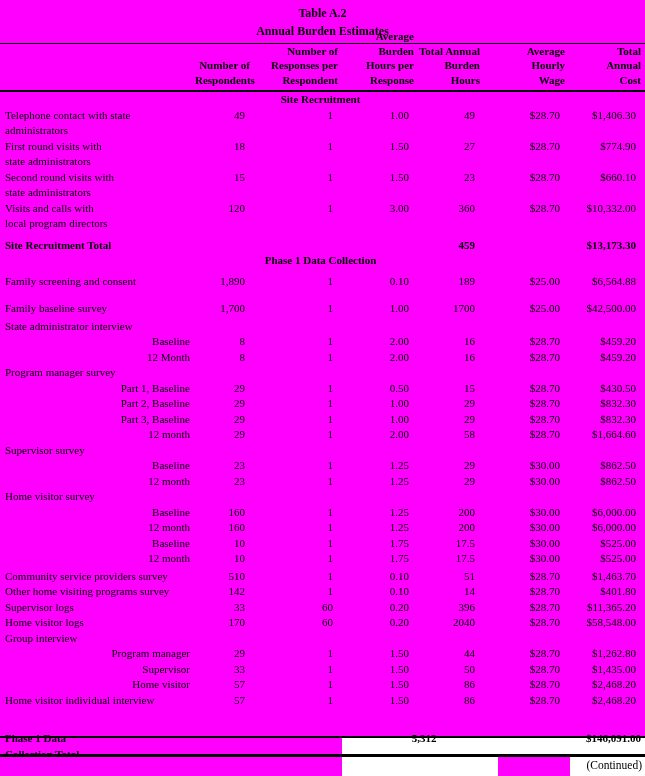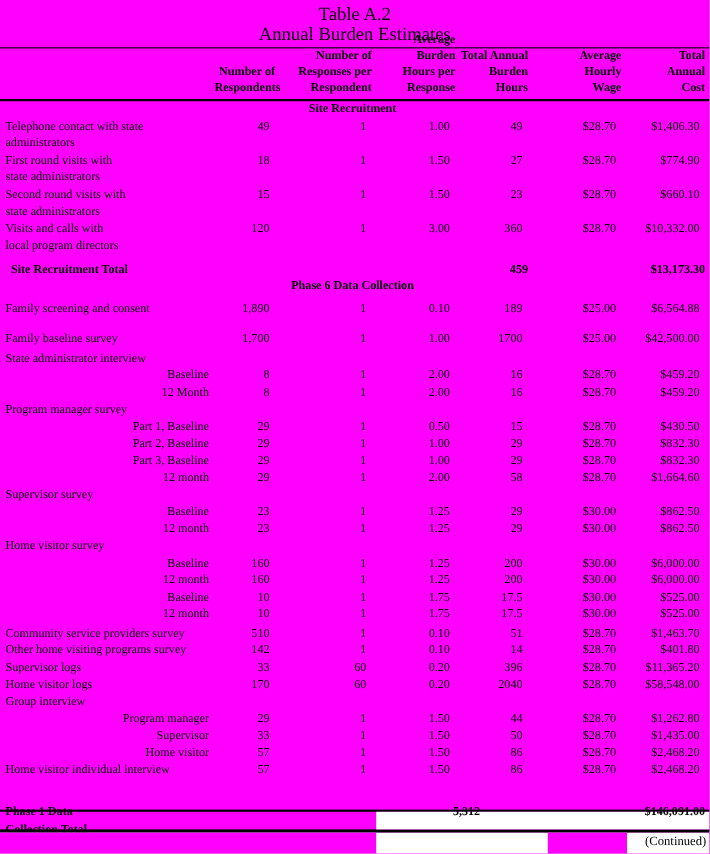--- a/index.html
+++ b/index.html
@@ -11,21 +11,21 @@
   }
   #page {
     position:relative;
     width:645px; height:776px;
     background:#FF00FF;
     overflow:hidden;
     font-size:11px;
   }
   
   .title-block { text-align:center; padding-top:4px; }
-  .title-line { font-weight:normal; font-size:17px; line-height:18px; }
+  .title-line { font-weight:bold; font-size:12px; line-height:18px; }
   .rule-1 { height:1px; background:#000; margin-top:3px; }
   .rule-2 { height:2px; background:#000; }
   
   .head-row {
     display:flex; align-items:flex-end;
     height:46px; padding:0 4px 3px 5px;
   }
   .head-label-spacer { width:190px; }
   .hcell {
     font-weight:bold; text-align:right;
@@ -35,21 +35,21 @@
   .c0 { width:55px; } .c1 { width:88px; } .c2 { width:76px; }
   .c3 { width:66px; } .c4 { width:85px; } .c5 { width:76px; }
   
   #rows { padding:0 4px 0 0; }
   .row { display:flex; align-items:flex-start; line-height:15.5px; }
   .row .lbl { width:190px; padding-left:5px; white-space:pre-line; }
   .row .lbl.ind { padding-left:13px;text-align:right; }
   .row .num { text-align:right; }
   .row.section-row { display:block; text-align:center; font-weight:bold; height:15.5px; }
   .row.group-row { font-weight:normal; }
-  .row.total-row { font-weight:bold;justify-content:flex-end; }
+  .row.total-row { font-weight:bold; }
   
   #footer-block { position:absolute; left:0; right:0; bottom:0; height:40px; }
   .rule-above { height:2px; background:#000; }
   .grand-total-row {
     position:relative; height:16px; display:flex; align-items:center;
     font-weight:bold; line-height:16px;
   }
   .grand-total-row .white-box {
     position:absolute; left:342px; right:0; top:0; bottom:0; background:#fff;
   }
@@ -143,21 +143,21 @@
       </div>
       <div class="row total-row" style="margin-top: 6px;">
         <div class="lbl">Site Recruitment Total</div>
         <div class="num c0"></div>
         <div class="num c1"></div>
         <div class="num c2"></div>
         <div class="num c3">459</div>
         <div class="num c4"></div>
         <div class="num c5">$13,173.30</div>
       </div>
-      <div class="row section-row"><div class="" style="display: inline;">Phase 6 Data Collection</div></div>
+      <div class="row section-row"><div class="" style="display: inline;">Phase 1 Data Collection</div></div>
       <div class="row" style="margin-top: 5px;">
         <div class="lbl">Family screening and consent</div>
         <div class="num c0">1,890</div>
         <div class="num c1">1</div>
         <div class="num c2">0.10</div>
         <div class="num c3">189</div>
         <div class="num c4">$25.00</div>
         <div class="num c5">$6,564.88</div>
       </div>
       <div class="row" style="margin-top: 12px;">

